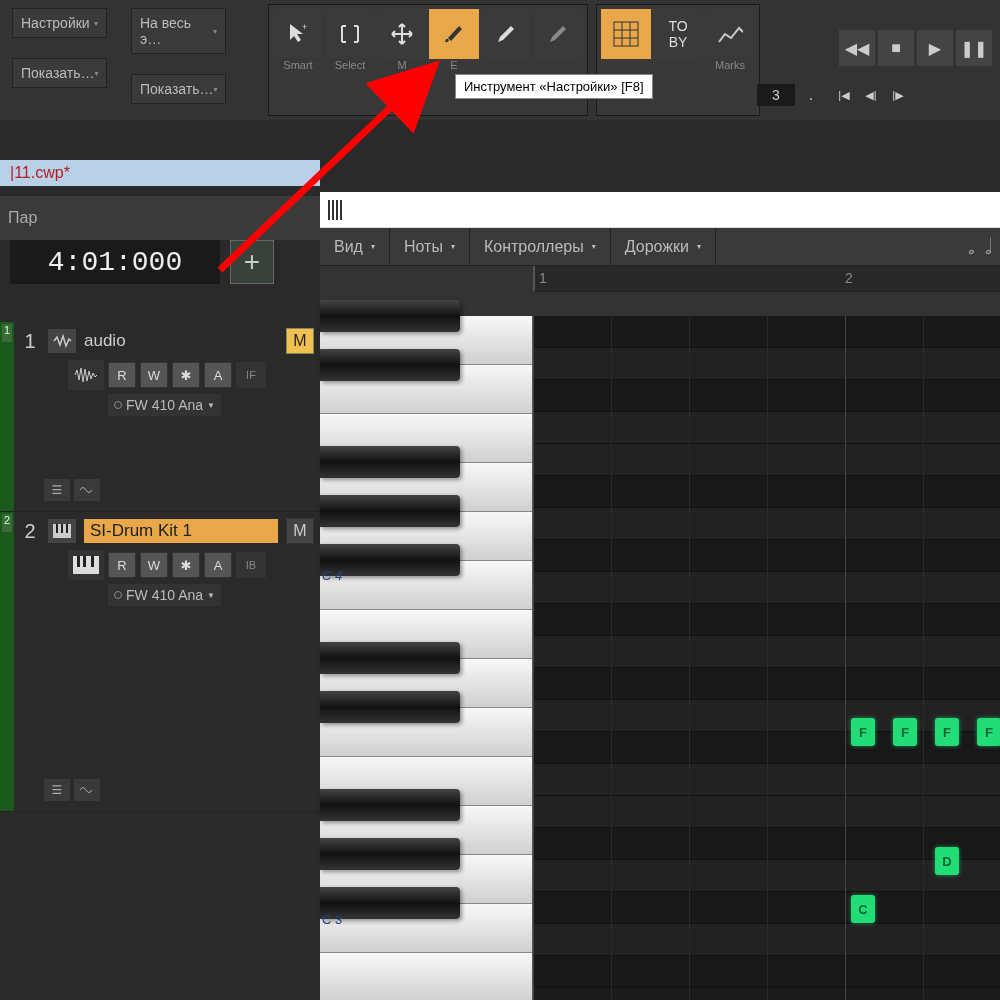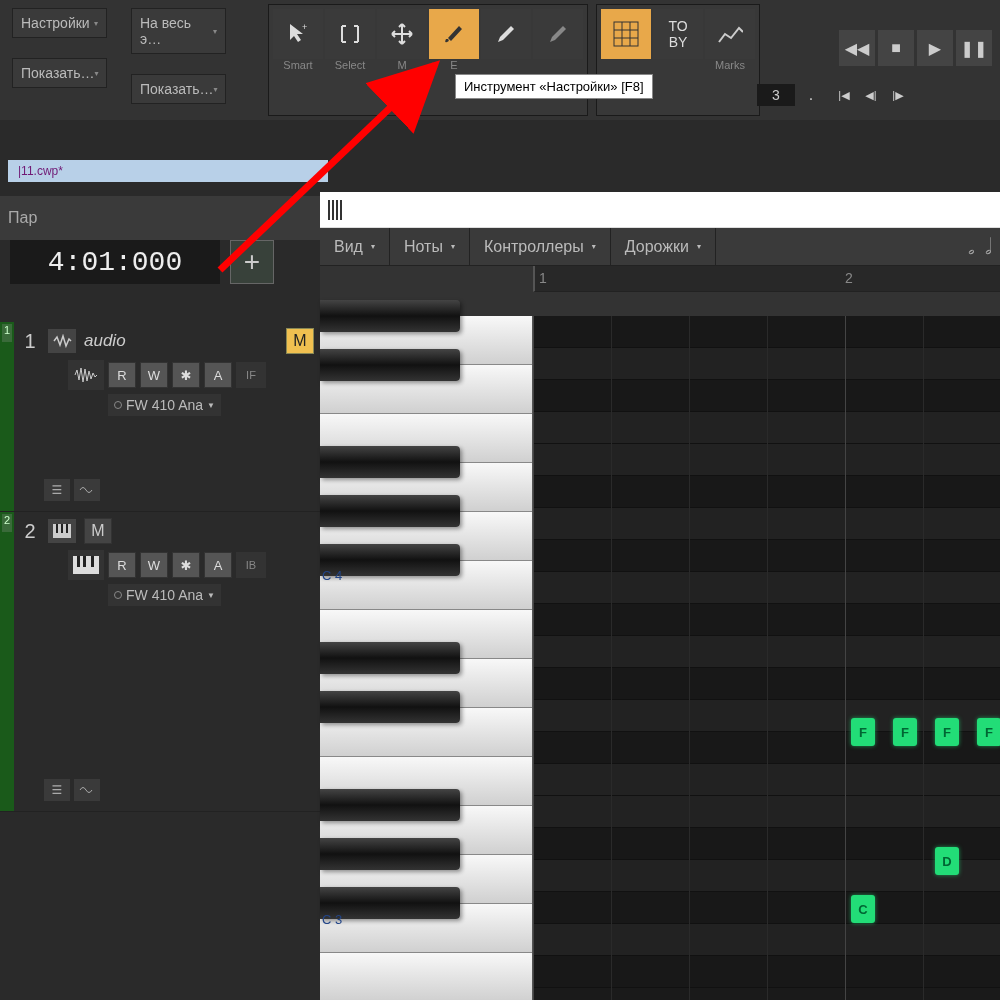--- a/index.html
+++ b/index.html
@@ -19,39 +19,39 @@
 
   .tooltip { position: absolute; background: #fff; border: 1px solid #888; color: #000; font-size: 13px; padding: 4px 8px; z-index: 1000; white-space:nowrap;}
 
   .transport-btns { position:absolute; right: 8px; top: 30px; display:flex; gap:3px; }
   .transport-btns .tbtn { width:36px; height:36px; background:#444; display:flex; align-items:center; justify-content:center; color:#ccc; cursor:pointer;}
   .transport-sub { position:absolute; right:90px; top:85px; display:flex; gap:3px;}
   .transport-sub .sbtn { width:24px; height:20px; background:#333; display:flex; align-items:center; justify-content:center; font-size:11px;}
   .num-box { position:absolute; right:205px; top:84px; width:38px; height:22px; background:#1a1a1a; color:#ccc; font-size:14px; display:flex; align-items:center; justify-content:center;}
   .dot-box { position:absolute; right:180px; top:84px; width:18px; height:22px; background:#333; display:flex; align-items:center; justify-content:center;}
 
-  .file-tab { position: absolute; top: 160px; left: 8px; background: #b8d0e8; color: #701a75; font-size: 12px; padding: 4px 10px; width: 320px; }
+  .file-tab { position: absolute; top: 160px; left: 0; background: #b8d0e8; color: #b91c1c; font-size: 16px; padding: 4px 10px; width: 320px; }
 
   .track-header-bar { position: absolute; top: 196px; left: 0; width: 320px; height: 44px; background: #3a3a3a; display: flex; align-items: center; padding: 0 8px; }
   .view-dd { flex:1; text-align:center; font-size:17px; color:#bbb; cursor:pointer;}
   .view-dd .tri { font-size:9px; margin-left:6px;}
   .par-lbl { font-size:16px; color:#aaa;}
 
   .time-display { position: absolute; top: 240px; left: 10px; width: 210px; height: 44px; background: #1a1a1a; color: #eee; font-size: 28px; display: flex; align-items: center; justify-content: center; font-family: 'Courier New', monospace; }
   .plus-btn { position:absolute; top:240px; left:230px; width:44px; height:44px; border:1px solid #666; background:#38413a; color:#ccc; font-size:28px; display:flex; align-items:center; justify-content:center; cursor:pointer;}
 
   .tracks-area { position: absolute; top: 322px; left: 0; width: 320px; }
   .track { position: relative; background: #2a2a2a; border-bottom: 1px solid #222; }
   .track-num-bar { position:absolute; left:0; top:0; width:14px; background:#888; height:100%;}
   .track-num-bar.green { background:#1a5a1a;}
   .track-inner { padding: 6px 6px 6px 20px; }
   .track-top-row { display:flex; align-items:center; gap:8px; margin-bottom:6px;}
   .track-idx { color:#ccc; font-size:20px; width:20px; text-align:center;}
   .track-icon { width:28px; height:24px; background:#444; display:flex; align-items:center; justify-content:center; font-size:14px;}
-  .track-name { font-size:17px; color:#ccc; flex:1;font-style:italic;}
+  .track-name { font-size:17px; color:#ccc; flex:1;}
   .track-name.sel { background:#e8a84a; color:#222; padding:2px 6px;}
   .m-btn { width:28px; height:26px; background:#444; color:#ccc; font-size:16px; display:flex; align-items:center; justify-content:center; border:1px solid #333;}
   .m-btn.active { background:#f0c050; color:#222; border:1px solid #885;}
   .track-ctrl-row { display:flex; align-items:center; gap:4px; margin-left:48px; margin-bottom:4px;}
   .track-ctrl-row.outrow { margin-left:48px;}
   .sq-btn { width:28px; height:26px; background:#555; color:#ddd; font-size:13px; display:flex; align-items:center; justify-content:center; border:1px solid #333; cursor:pointer;}
   .wave-icon { width:36px; height:30px; background:#333; display:flex; align-items:center; justify-content:center;}
   .out-dd { background:#333; color:#bbb; font-size:14px; padding:3px 6px; display:flex; align-items:center; gap:4px; cursor:pointer;}
   .out-dd .dot { width:8px; height:8px; border:1px solid #888; border-radius:50%;}
   .out-dd .tri { font-size:8px;}
@@ -281,20 +281,21 @@
       <div class="track-top-row">
         <div class="track-idx">2</div>
         <div class="track-icon">
             <svg width="18" height="14">
               <rect x="0" y="0" width="18" height="14" fill="#ccc"></rect>
               <rect x="3" y="0" width="2" height="9" fill="#222"></rect>
               <rect x="8" y="0" width="2" height="9" fill="#222"></rect>
               <rect x="13" y="0" width="2" height="9" fill="#222"></rect>
             </svg>
           </div>
+        <div class="track-name sel">SI-Drum Kit 1</div>
         <div class="m-btn">M</div>
       </div>
       <div class="track-ctrl-row">
         <div class="wave-icon">
             <svg width="26" height="18">
               <rect x="0" y="0" width="26" height="18" fill="#ddd"></rect>
               <rect x="4" y="0" width="3" height="11" fill="#222"></rect>
               <rect x="10" y="0" width="3" height="11" fill="#222"></rect>
               <rect x="18" y="0" width="3" height="11" fill="#222"></rect>
             </svg>
@@ -377,21 +378,21 @@
       <div class="black-key" style="top:-16px;"></div>
       <div class="black-key" style="top:33px;"></div>
       <div class="black-key" style="top:130px;"></div>
       <div class="black-key" style="top:179px;"></div>
       <div class="black-key" style="top:228px;"></div>
       <div class="black-key" style="top:326px;"></div>
       <div class="black-key" style="top:375px;"></div>
       <div class="black-key" style="top:473px;"></div>
       <div class="black-key" style="top:522px;"></div>
       <div class="black-key" style="top:571px;"></div>
-      <span class="key-label" style="top:252px;">C 4</span>
+      <span class="key-label" style="top:252px;font-style:italic;">C 4</span>
       <span class="key-label" style="top:596px;">C 3</span>
     </div>
     <div class="midi-grid">
 
       <div class="grid-row dark" style="top:0px;"></div>
       <div class="grid-row light" style="top:32px;"></div>
       <div class="grid-row dark" style="top:64px;"></div>
       <div class="grid-row light" style="top:96px;"></div>
       <div class="grid-row light" style="top:128px;"></div>
       <div class="grid-row dark" style="top:160px;"></div>

